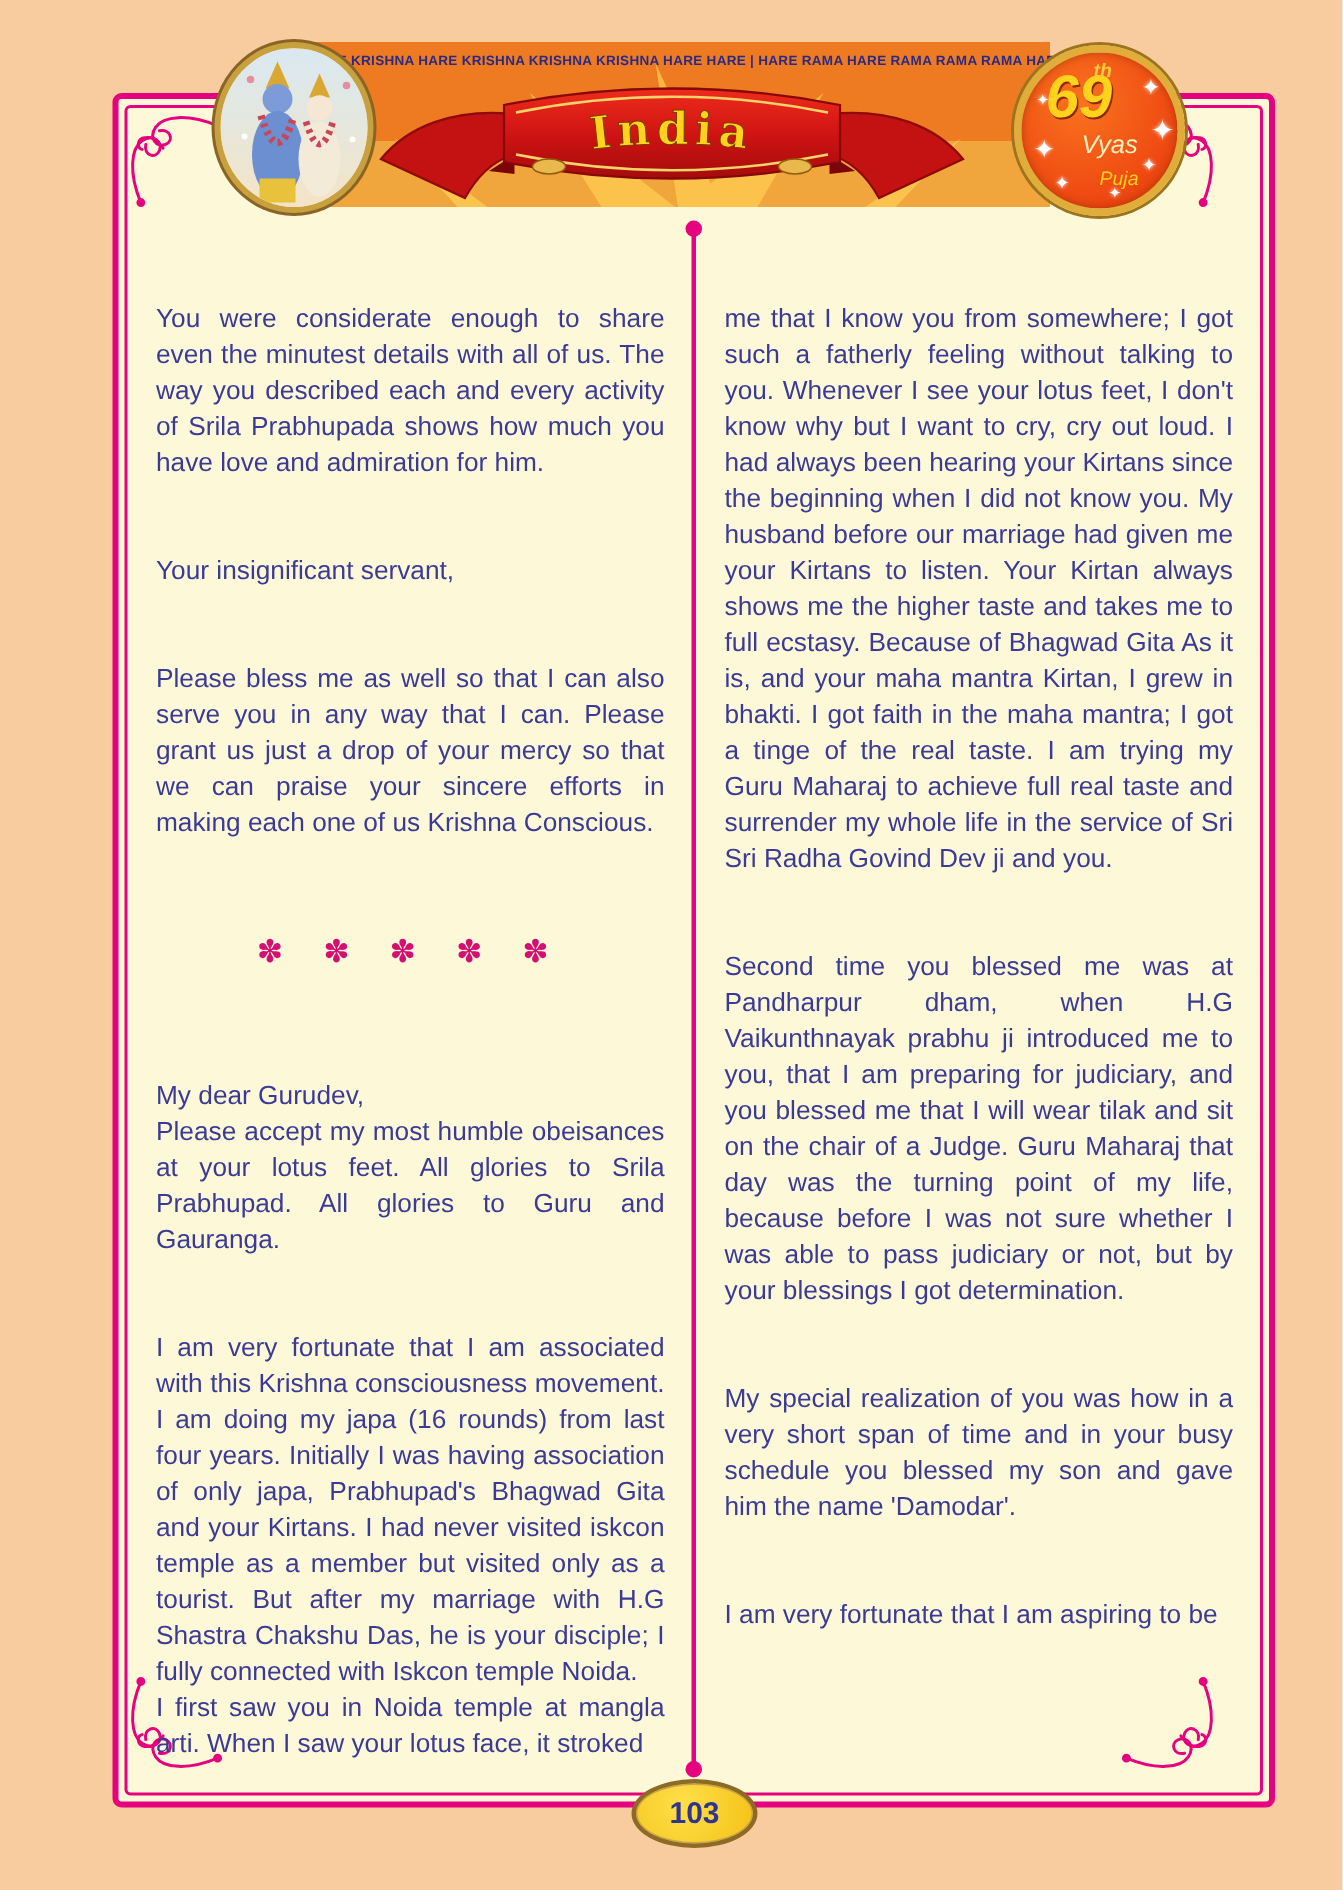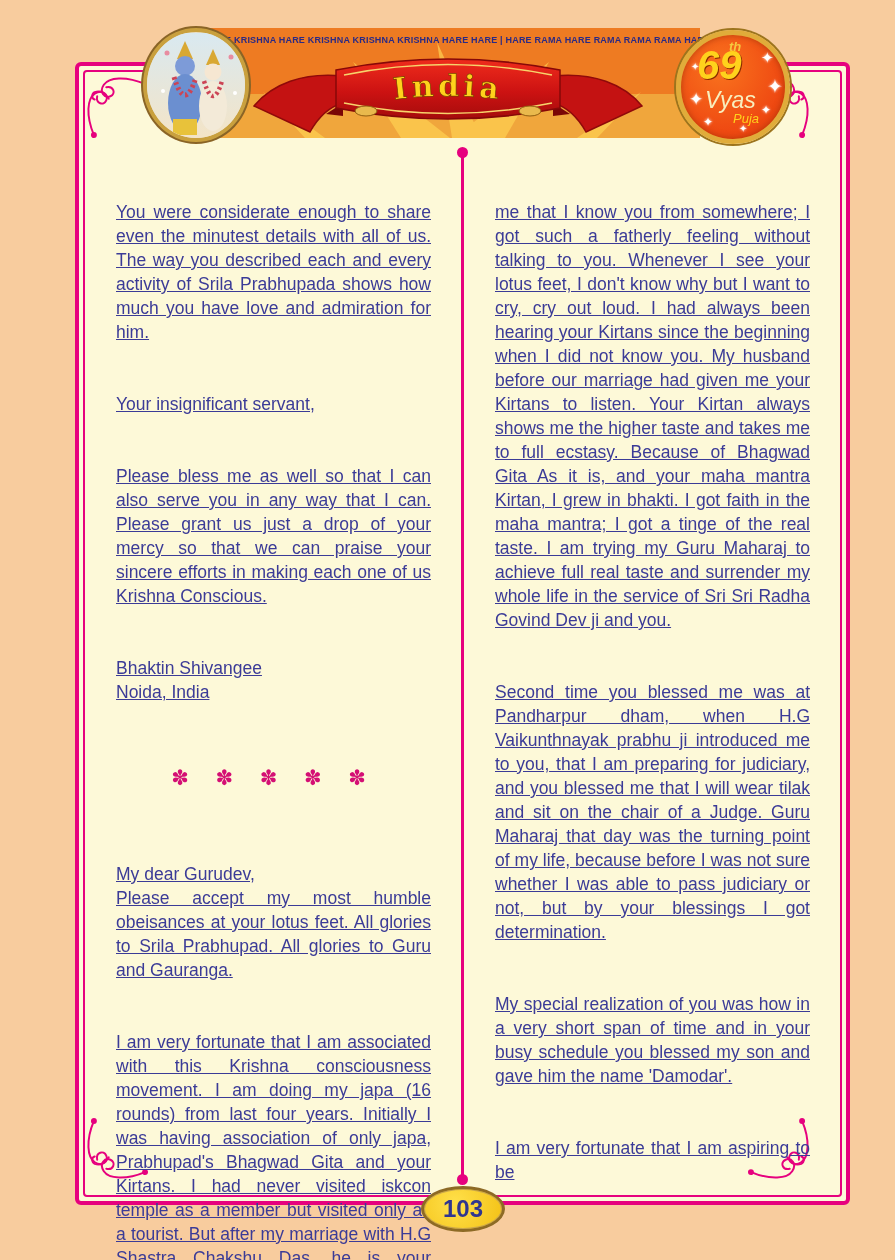--- a/index.html
+++ b/index.html
@@ -32,46 +32,46 @@
                border-radius:50%; border:4px solid #c9a03e; box-shadow:0 0 0 2px #8a6426;
                overflow:hidden; z-index:5; background:#e8dfc8; }
   .badge { position:absolute; left:676px; top:30px; width:114px; height:114px; border-radius:50%;
            background:radial-gradient(circle at 38% 32%, #f9731e 0%, #ef4a12 65%, #e03a0a 100%);
            border:5px solid #e0ac3a; box-shadow:0 0 0 2px #9c741d, inset 0 0 6px rgba(120,40,0,.5);
            z-index:5; color:#ffd21c; }
   .badge .num { position:absolute; left:16px; top:8px; font-size:40px; font-weight:bold;
                 font-style:italic; text-shadow:1px 1px 0 #8a2b00; }
   .badge .suf { position:absolute; left:48px; top:4px; font-size:13px; font-weight:bold;
                 font-style:italic; color:#f6c93e; }
-  .badge .l1 { position:absolute; left:24px; top:52px; font-size:23px; font-style:italic; color:#f8efbe; }
+  .badge .l1 { position:absolute; left:40px; top:52px; font-size:17px; font-style:italic; color:#f8efbe; }
   .badge .l2 { position:absolute; left:52px; top:76px; font-size:13px; font-style:italic; }
   .badge .sp { position:absolute; color:#ffffff; text-shadow:0 0 3px #fff; }
 
   
   .divider { position:absolute; left:461px; top:155px; width:3px; height:1022px;
              background:#e6017e; z-index:4; }
   .divider::before, .divider::after { content:""; position:absolute; left:-4px; width:11px; height:11px;
              border-radius:50%; background:#e6017e; }
   .divider::before { top:-8px; } .divider::after { bottom:-8px; }
 
   .col { position:absolute; top:176px; width:347px; z-index:4;
          font-size:17.5px; line-height:24px; color:#3b3b97; text-align:justify;
          white-space:pre-line; }
   .col-left  { left:100px; }
   .col-right { left:479px; }
-  .col p { margin:0 16px 24px;text-decoration:underline; }
+  .col p { margin:0 4px 24px; }
   .sep { text-align:center; color:#d40f74; font-size:21px; letter-spacing:10px;
          margin:14px 0 48px; white-space:normal; font-family:"DejaVu Sans", sans-serif; }
 
   
   .pageno { position:absolute; left:421px; top:1186px; width:84px; height:46px; z-index:6;
             background:radial-gradient(circle at 40% 35%, #ffe04a, #f3c013);
             border:3px solid #8d6a25; box-shadow:0 0 0 1px #c9a64e inset;
             border-radius:50%; display:flex; align-items:center; justify-content:center; }
-  .pageno span { font-size:24px; font-weight:bold; color:#2f3590; }
+  .pageno span { font-size:20px; font-weight:bold; color:#2f3590; }
 </style>
 </head>
 <body>
 
 <div class="page">
 
   <div class="frame"></div>
 
   <svg class="flourish fl-tl" viewBox="0 0 80 80">
     <g stroke="#e6017e" fill="none" stroke-width="2.4" stroke-linecap="round">
@@ -184,22 +184,20 @@
     <span class="sp" style="left:58px;top:88px;font-size:10px;">✦</span>
     <span class="sp" style="left:10px;top:26px;font-size:10px;">✦</span>
   </div>
 
   <div class="divider"></div>
 
   <div class="col col-left">
     <p>You were considerate enough to share even the minutest details with all of us. The way you described each and every activity of Srila Prabhupada shows how much you have love and admiration for him.</p>
     <p>Your insignificant servant,</p>
     <p>Please bless me as well so that I can also serve you in any way that I can. Please grant us just a drop of your mercy so that we can praise your sincere efforts in making each one of us Krishna Conscious.</p>
-    <p>Bhaktin Shivangee
-Noida, India</p>
     <div class="sep">✽ ✽ ✽ ✽ ✽</div>
     <p>My dear Gurudev,
 Please accept my most humble obeisances at your lotus feet. All glories to Srila Prabhupad. All glories to Guru and Gauranga.</p>
     <p>I am very fortunate that I am associated with this Krishna consciousness movement. I am doing my japa (16 rounds) from last four years. Initially I was having association of only japa, Prabhupad's Bhagwad Gita and your Kirtans. I had never visited iskcon temple as a member but visited only as a tourist. But after my marriage with H.G Shastra Chakshu Das, he is your disciple; I fully connected with Iskcon temple Noida.
 I first saw you in Noida temple at mangla arti. When I saw your lotus face, it stroked</p>
   </div>
 
   <div class="col col-right">
     <p>me that I know you from somewhere; I got such a fatherly feeling without talking to you. Whenever I see your lotus feet, I don't know why but I want to cry, cry out loud. I had always been hearing your Kirtans since the beginning when I did not know you. My husband before our marriage had given me your Kirtans to listen. Your Kirtan always shows me the higher taste and takes me to full ecstasy. Because of Bhagwad Gita As it is, and your maha mantra Kirtan, I grew in bhakti. I got faith in the maha mantra; I got a tinge of the real taste. I am trying my Guru Maharaj to achieve full real taste and surrender my whole life in the service of Sri Sri Radha Govind Dev ji and you.</p>
     <p>Second time you blessed me was at Pandharpur dham, when H.G Vaikunthnayak prabhu ji introduced me to you, that I am preparing for judiciary, and you blessed me that I will wear tilak and sit on the chair of a Judge. Guru Maharaj that day was the turning point of my life, because before I was not sure whether I was able to pass judiciary or not, but by your blessings I got determination.</p>

